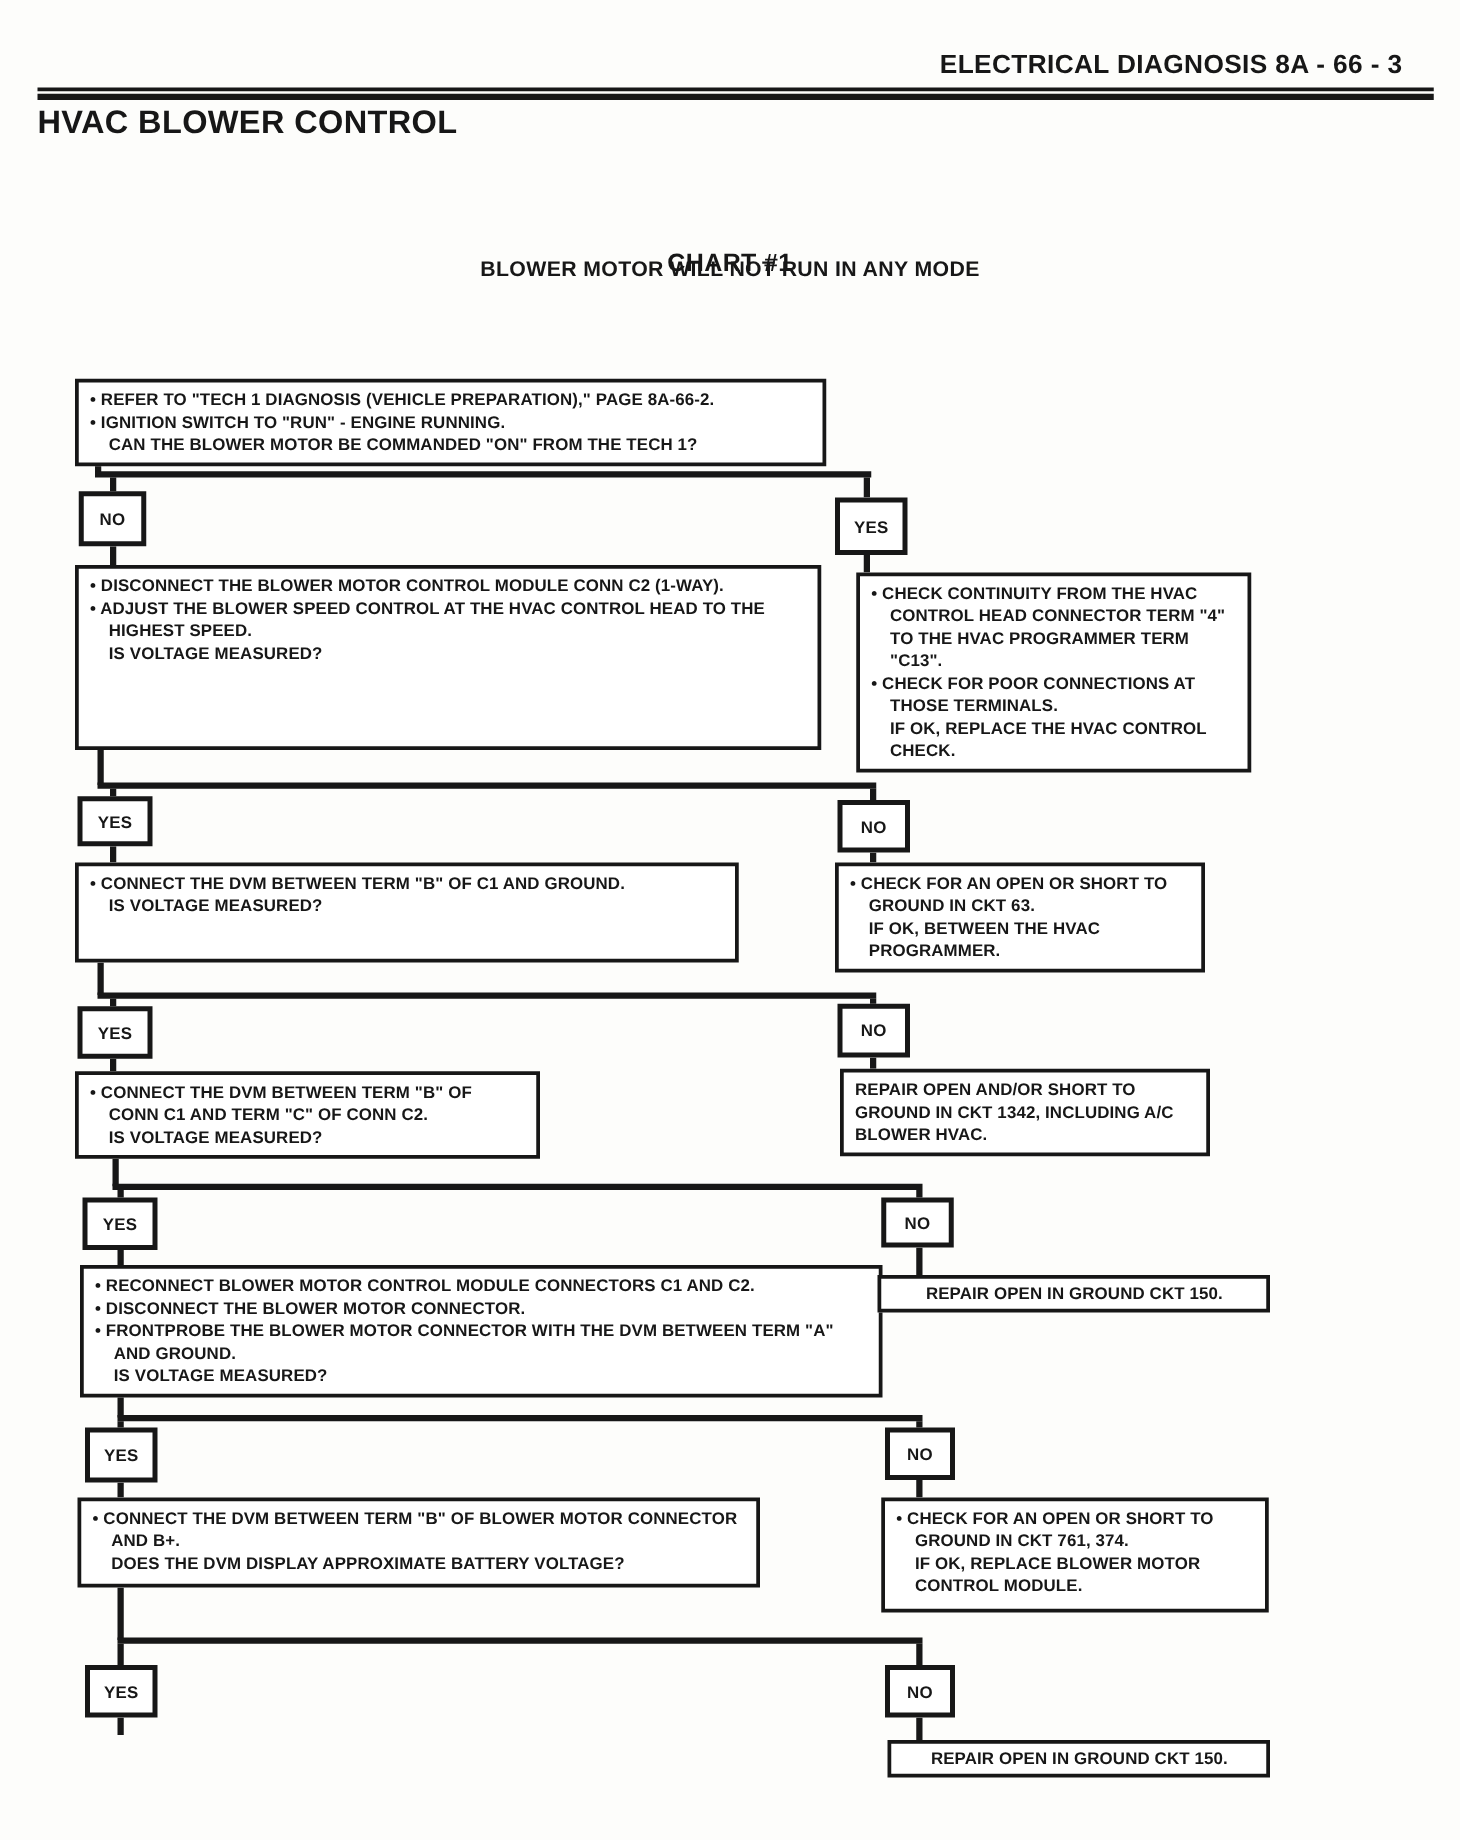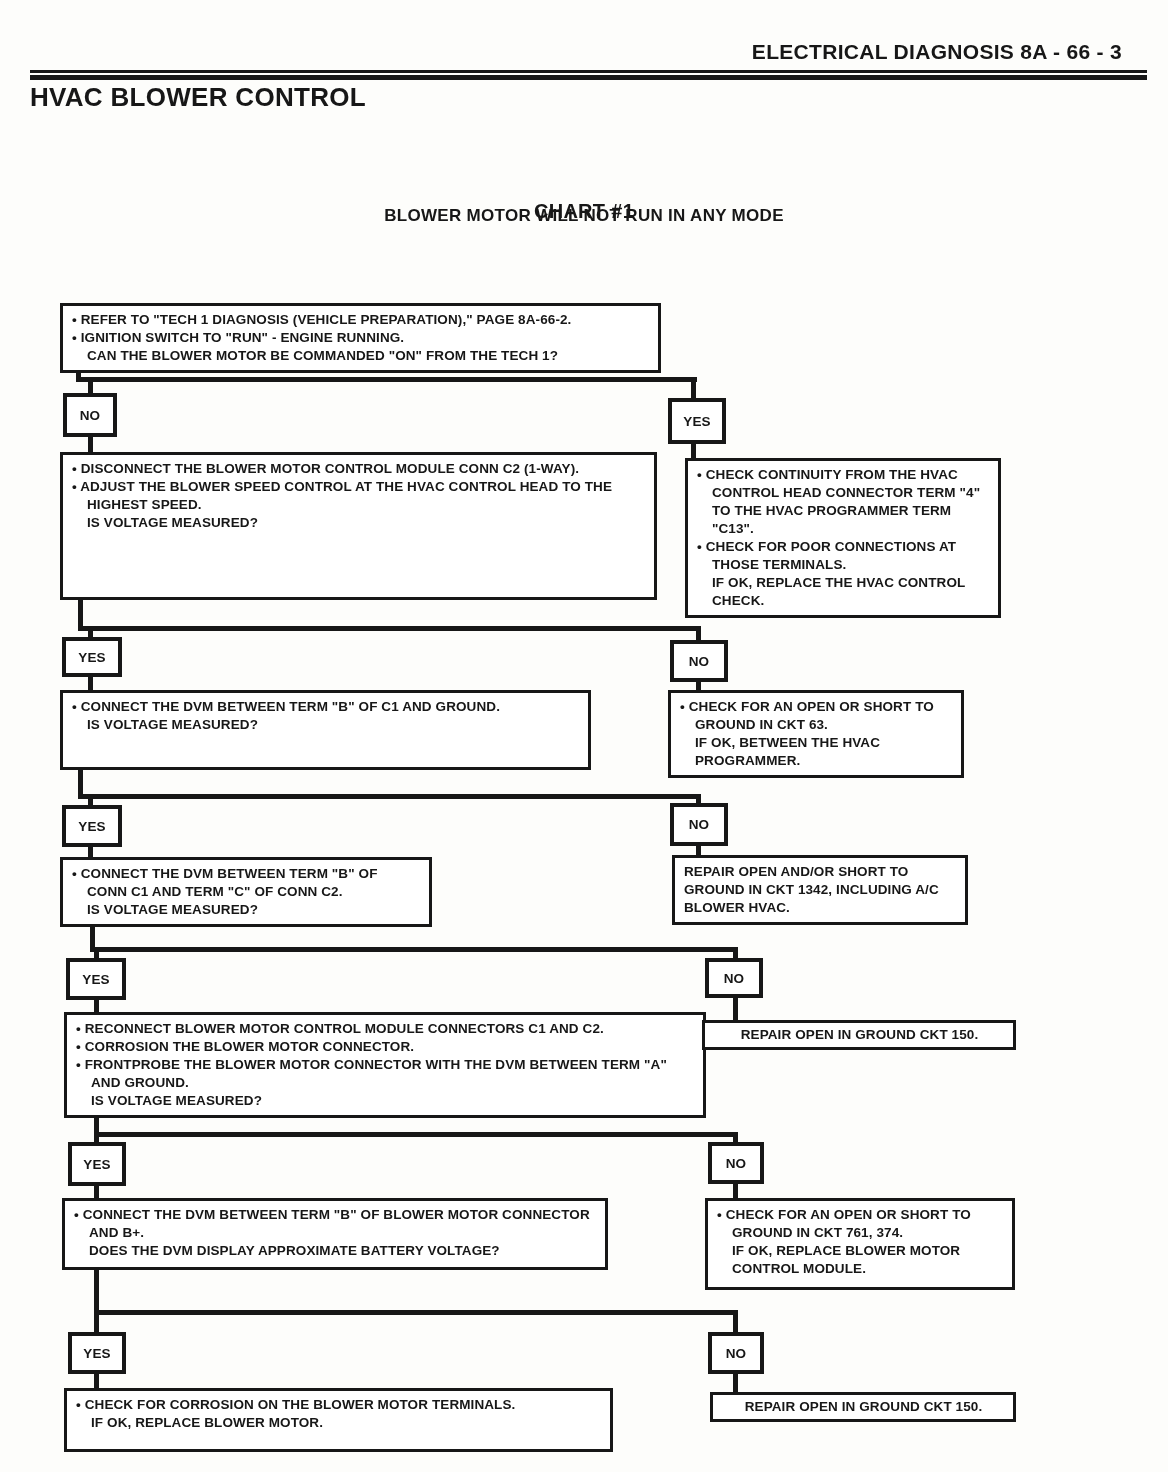--- a/index.html
+++ b/index.html
@@ -71,38 +71,34 @@
     </div>
   <div class="flowbox" style="left:60px;top:857px;width:372px;min-height:70px">
       <div class="li bullet">• CONNECT THE DVM BETWEEN TERM "B" OF CONN C1 AND TERM "C" OF CONN C2.</div>
       <div class="li plain">IS VOLTAGE MEASURED?</div>
     </div>
   <div class="flowbox flush" style="left:672px;top:855px;width:296px;min-height:64px">
       <div class="li plain">REPAIR OPEN AND/OR SHORT TO GROUND IN CKT 1342, INCLUDING A/C BLOWER HVAC.</div>
     </div>
   <div class="flowbox" style="left:64px;top:1012px;width:642px;min-height:100px">
       <div class="li bullet">• RECONNECT BLOWER MOTOR CONTROL MODULE CONNECTORS C1 AND C2.</div>
-      <div class="li bullet">• CORROSION THE BLOWER MOTOR CONNECTOR.</div>
+      <div class="li bullet">• DISCONNECT THE BLOWER MOTOR CONNECTOR.</div>
       <div class="li bullet">• FRONTPROBE THE BLOWER MOTOR CONNECTOR WITH THE DVM BETWEEN TERM "A" AND GROUND.</div>
       <div class="li plain">IS VOLTAGE MEASURED?</div>
     </div>
   <div class="flowbox flush center" style="left:702px;top:1020px;width:314px;min-height:28px">
       <div class="li plain">REPAIR OPEN IN GROUND CKT 150.</div>
     </div>
   <div class="flowbox" style="left:62px;top:1198px;width:546px;min-height:72px">
       <div class="li bullet">• CONNECT THE DVM BETWEEN TERM "B" OF BLOWER MOTOR CONNECTOR AND B+.</div>
       <div class="li plain">DOES THE DVM DISPLAY APPROXIMATE BATTERY VOLTAGE?</div>
     </div>
   <div class="flowbox" style="left:705px;top:1198px;width:310px;min-height:92px">
       <div class="li bullet">• CHECK FOR AN OPEN OR SHORT TO GROUND IN CKT 761, 374.</div>
       <div class="li plain">IF OK, REPLACE BLOWER MOTOR CONTROL MODULE.</div>
-    </div>
-  <div class="flowbox" style="left:64px;top:1388px;width:549px;min-height:64px">
-      <div class="li bullet">• CHECK FOR CORROSION ON THE BLOWER MOTOR TERMINALS.</div>
-      <div class="li plain">IF OK, REPLACE BLOWER MOTOR.</div>
     </div>
   <div class="flowbox flush center" style="left:710px;top:1392px;width:306px;min-height:28px">
       <div class="li plain">REPAIR OPEN IN GROUND CKT 150.</div>
     </div>
 
   <div class="decision" style="left:63px;top:393px;width:54px;height:44px">NO</div>
   <div class="decision" style="left:668px;top:398px;width:58px;height:46px">YES</div>
   <div class="decision" style="left:62px;top:637px;width:60px;height:40px">YES</div>
   <div class="decision" style="left:670px;top:640px;width:58px;height:42px">NO</div>
   <div class="decision" style="left:62px;top:805px;width:60px;height:42px">YES</div>

